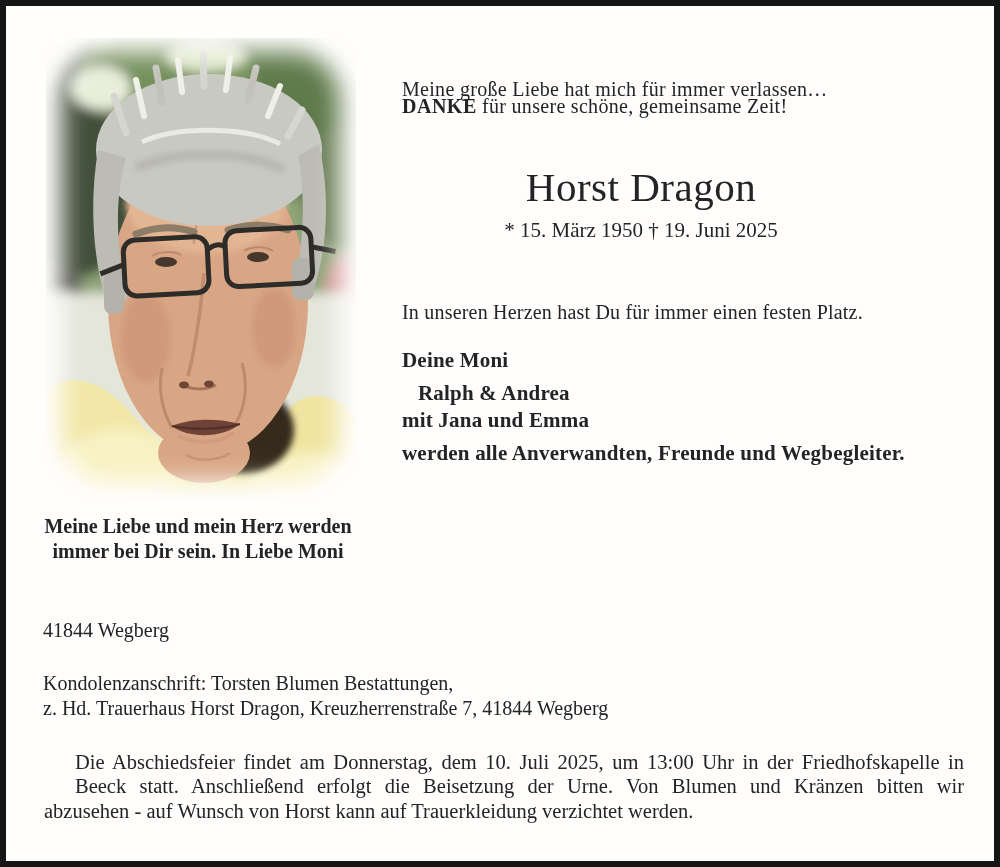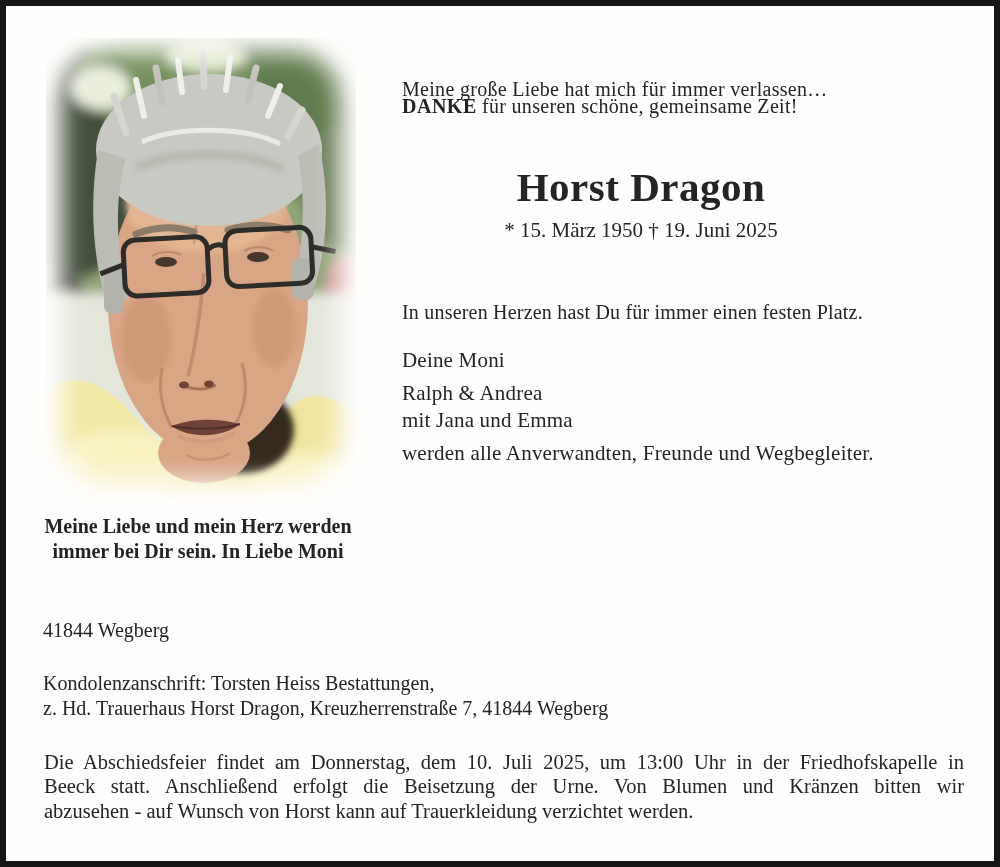--- a/index.html
+++ b/index.html
@@ -10,32 +10,32 @@
     border:6px solid #161616;
     background:#fffefd;
     font-family:"Liberation Serif","DejaVu Serif",serif;
     color:#242424;
     overflow:hidden;
   }
   .abs{position:absolute;}
   .intro-line{left:396px;top:36px;font-size:20px;letter-spacing:.3px;white-space:nowrap;margin-top:36px;}
   .thanks-line{left:396px;top:89px;font-size:20px;letter-spacing:.3px;white-space:nowrap;}
   .thanks-line b{letter-spacing:.5px;}
-  .name-line{left:396px;top:157px;width:478px;text-align:center;font-size:41px;font-weight:bold;letter-spacing:.5px;white-space:nowrap;}
+  .name-line{left:396px;top:157px;width:478px;text-align:center;font-size:41px;font-weight:normal;letter-spacing:.5px;white-space:nowrap;}
   .dates-line{left:396px;top:212px;width:478px;text-align:center;font-size:21px;white-space:nowrap;}
   .dates-line .death{}
   .hearts-line{left:396px;top:295px;font-size:20px;letter-spacing:.2px;white-space:nowrap;text-align:center;}
-  .mourner{left:396px;font-size:21px;font-weight:normal;letter-spacing:.2px;white-space:nowrap;}
-  .m1{top:342px;} .m2{top:375px;} .m3{top:402px;text-align:right;} .m4{top:435px;}
+  .mourner{left:396px;font-size:21px;font-weight:bold;letter-spacing:.2px;white-space:nowrap;}
+  .m1{top:342px;} .m2{top:375px;margin-left:16px;} .m3{top:402px;text-align:right;} .m4{top:435px;}
   .photo-wrap{left:40px;top:32px;width:310px;height:462px;}
   .photo-caption{left:18px;top:508px;width:348px;text-align:center;font-size:20px;font-weight:bold;line-height:25px;}
   .city-line{left:37px;top:613px;font-size:20px;white-space:nowrap;}
   .condolence{left:37px;top:665px;font-size:20px;line-height:25px;white-space:nowrap;}
   .funeral{left:38px;top:744px;width:920px;font-size:20.5px;line-height:24.4px;}
-  .just{text-align:justify;text-align-last:justify;}
+  .just{text-align:justify;text-align-last:justify;margin-left:31px;}
   .last-line{text-align:left;}
 </style>
 </head>
 <body>
 
 <div class="page">
 
   <div class="abs photo-wrap">
     <svg viewBox="0 0 310 462" width="310" height="462" aria-hidden="true">
       <defs>
@@ -138,41 +138,41 @@
 
   <div class="abs photo-caption">
     <div>Meine Liebe und mein Herz werden</div>
     <div>immer bei Dir sein. In Liebe Moni</div>
   </div>
 
   <div class="abs intro-line">Meine große Liebe hat mich für immer verlassen…</div>
 
   <div class="abs thanks-line">
     <b>DANKE</b>
-    <span>für unseren schöne, gemeinsame Zeit!</span>
+    <span>für unsere schöne, gemeinsame Zeit!</span>
   </div>
 
   <div class="abs name-line">Horst Dragon</div>
 
   <div class="abs dates-line">
     <span class="birth">* 15. März 1950</span>
     <span class="death">† 19. Juni 2025</span>
   </div>
 
   <div class="abs hearts-line">In unseren Herzen hast Du für immer einen festen Platz.</div>
 
   <div class="abs mourner m1">Deine Moni</div>
   <div class="abs mourner m2">Ralph &amp; Andrea</div>
   <div class="abs mourner m3">mit Jana und Emma</div>
   <div class="abs mourner m4">werden alle Anverwandten, Freunde und Wegbegleiter.</div>
 
   <div class="abs city-line">41844 Wegberg</div>
 
   <div class="abs condolence">
-    <div>Kondolenzanschrift: Torsten Heiss Bestattungen,</div>
+    <div>Kondolenzanschrift: Torsten Blumen Bestattungen,</div>
     <div>z. Hd. Trauerhaus Horst Dragon, Kreuzherrenstraße 7, 41844 Wegberg</div>
   </div>
 
   <div class="abs funeral">
     <div class="just">Die Abschiedsfeier findet am Donnerstag, dem 10. Juli 2025, um 13:00 Uhr in der Friedhofskapelle in</div>
     <div class="just">Beeck statt. Anschließend erfolgt die Beisetzung der Urne. Von Blumen und Kränzen bitten wir</div>
     <div class="last-line">abzusehen - auf Wunsch von Horst kann auf Trauerkleidung verzichtet werden.</div>
   </div>
 
 </div>

